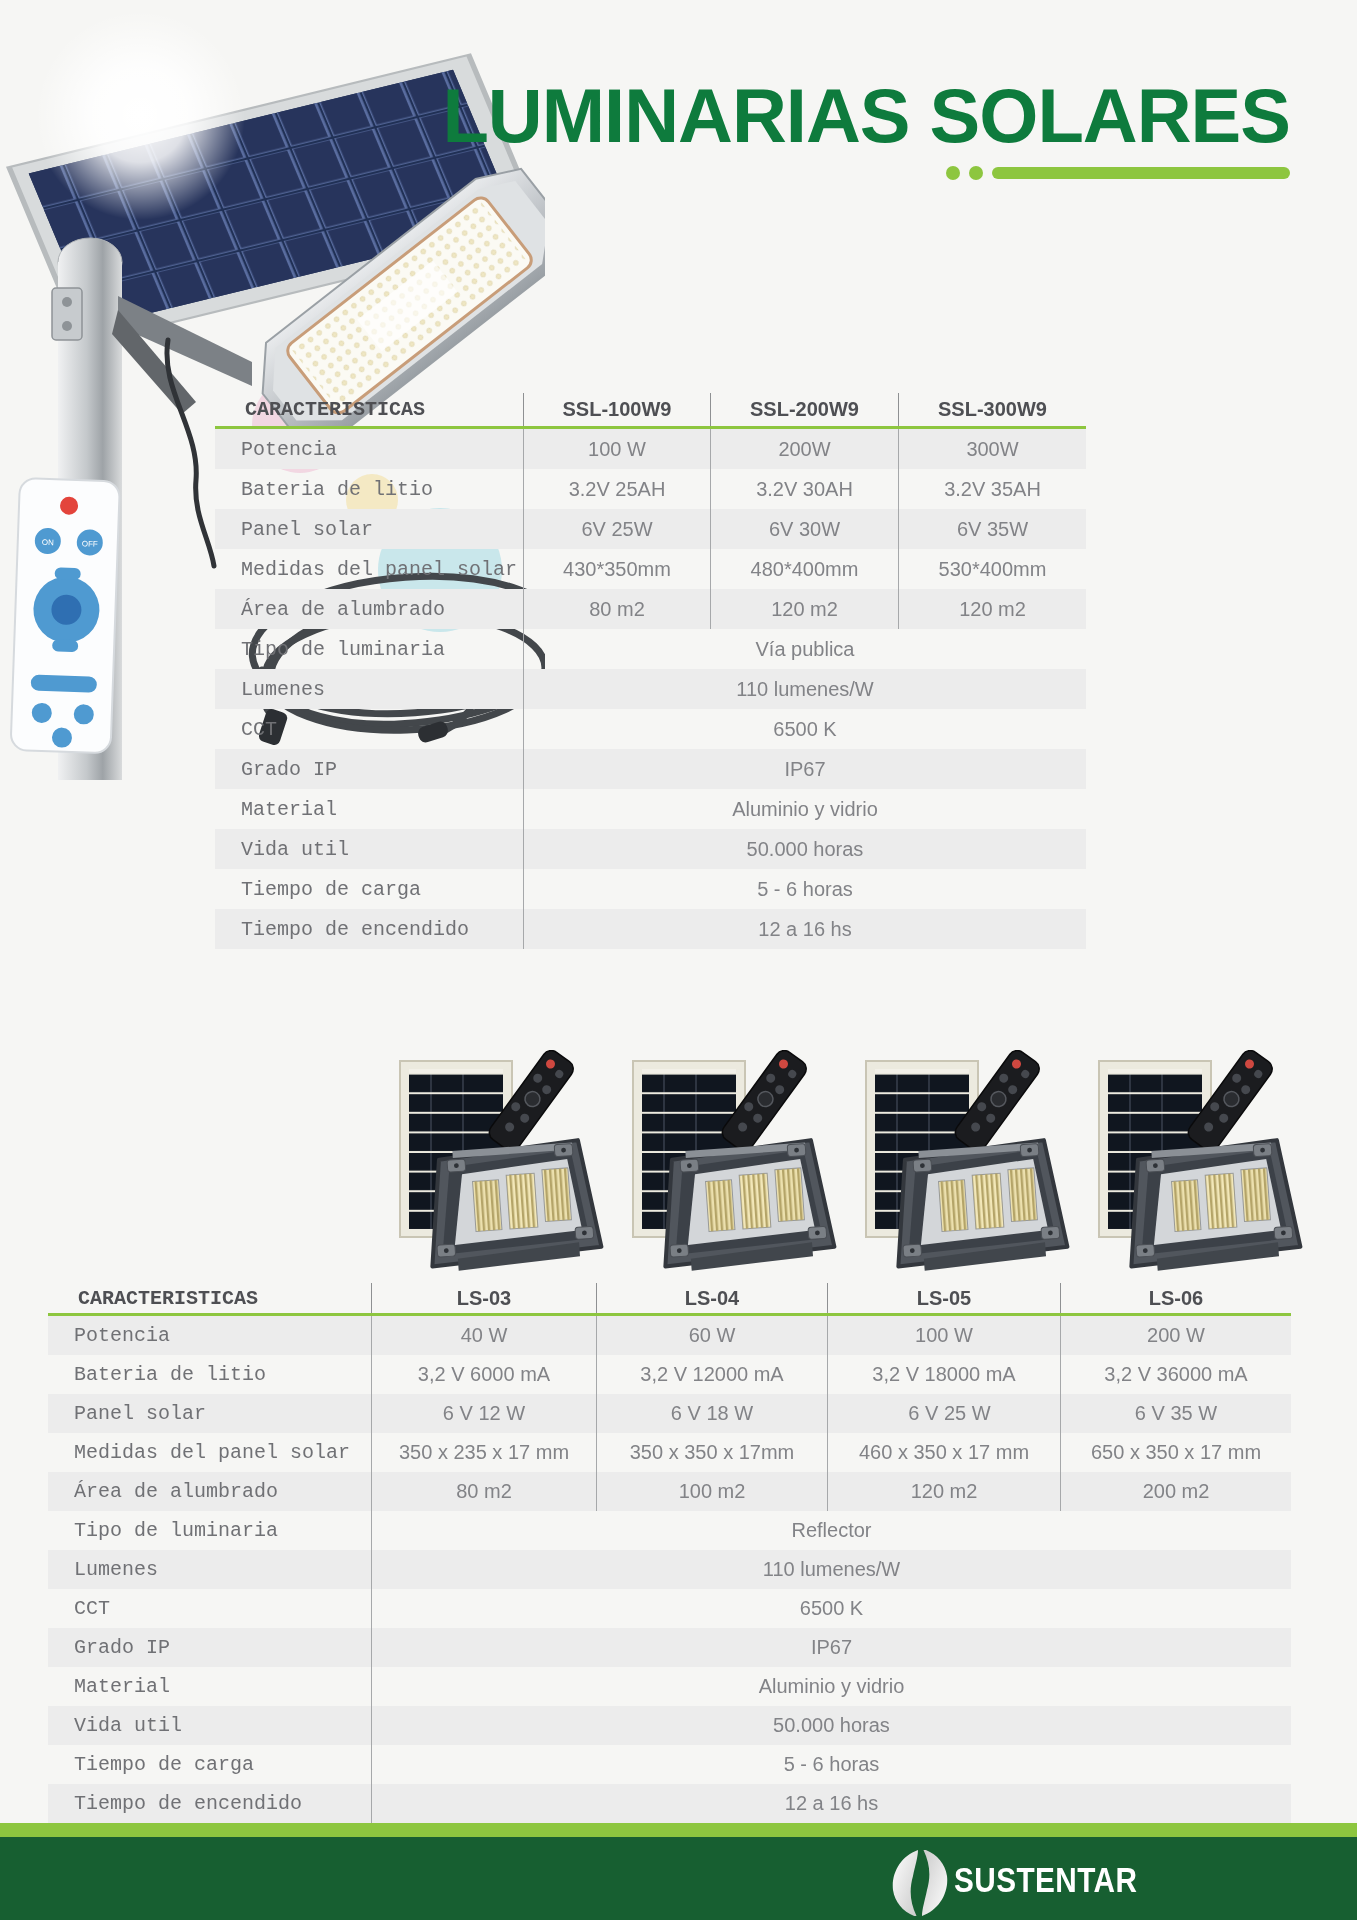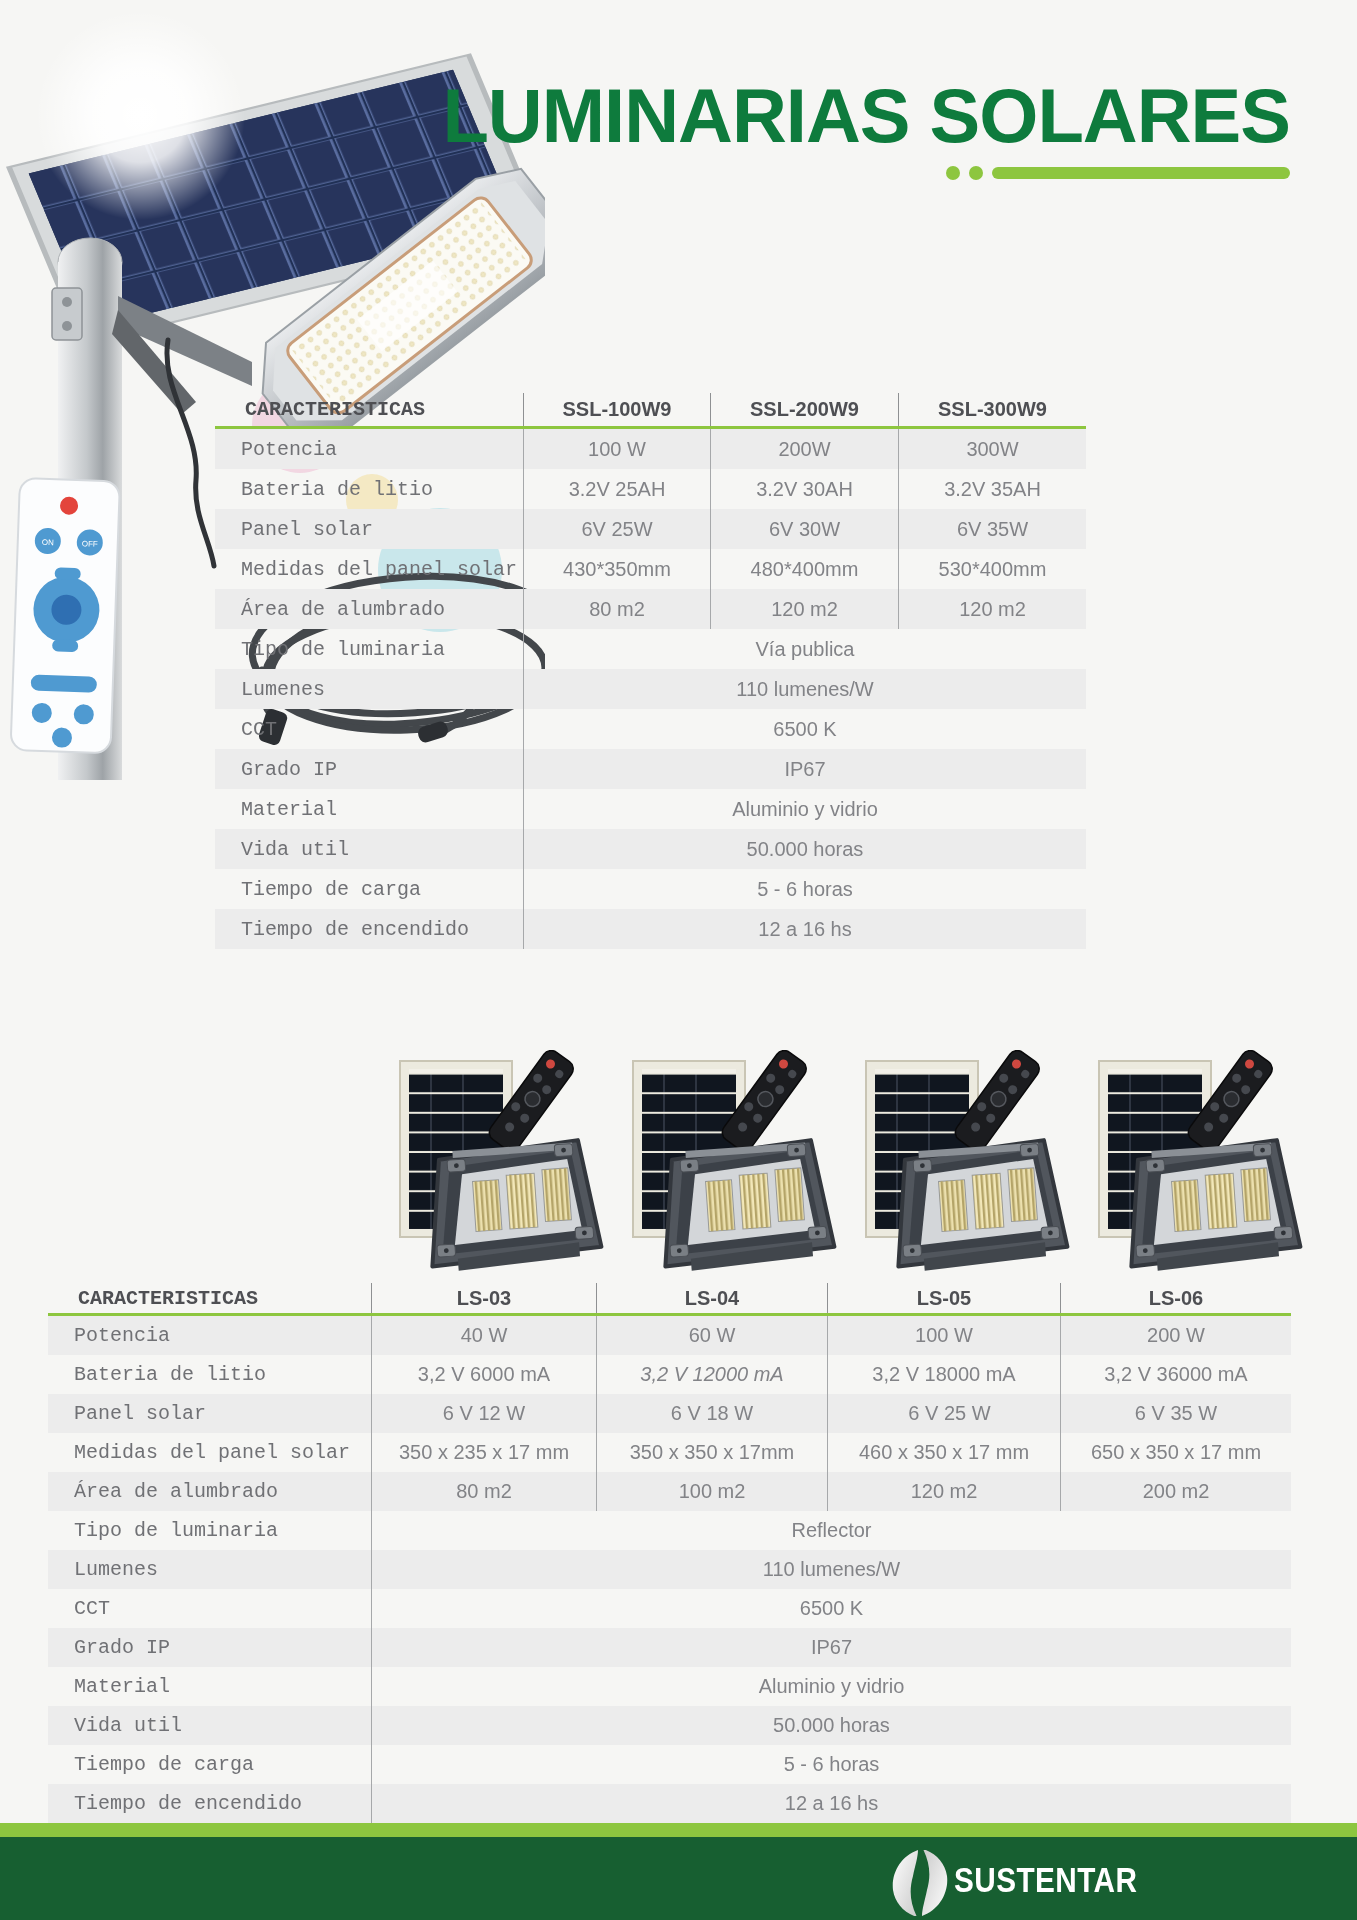--- a/index.html
+++ b/index.html
@@ -284,21 +284,21 @@
       <div class="t-row stripe" style="height: 39px;">
         <div class="t-cell lab" style="width: 323px;">Potencia</div>
         <div class="t-cell val" style="width: 225px;">40 W</div>
         <div class="t-cell val" style="width: 231px;">60 W</div>
         <div class="t-cell val" style="width: 233px;">100 W</div>
         <div class="t-cell val" style="width: 231px;">200 W</div>
       </div>
       <div class="t-row" style="height: 39px;">
         <div class="t-cell lab" style="width: 323px;">Bateria de litio</div>
         <div class="t-cell val" style="width: 225px;">3,2 V 6000 mA</div>
-        <div class="t-cell val" style="width: 231px; font-style: italic;">3,2 V 12000 mA</div>
+        <div class="t-cell val" style="width: 231px;">3,2 V 12000 mA</div>
         <div class="t-cell val" style="width: 233px;">3,2 V 18000 mA</div>
         <div class="t-cell val" style="width: 231px;">3,2 V 36000 mA</div>
       </div>
       <div class="t-row stripe" style="height: 39px;">
         <div class="t-cell lab" style="width: 323px;">Panel solar</div>
         <div class="t-cell val" style="width: 225px;">6 V 12 W</div>
         <div class="t-cell val" style="width: 231px;">6 V 18 W</div>
         <div class="t-cell val" style="width: 233px; padding-left: 11px;">6 V 25 W</div>
         <div class="t-cell val" style="width: 231px;">6 V 35 W</div>
       </div>

